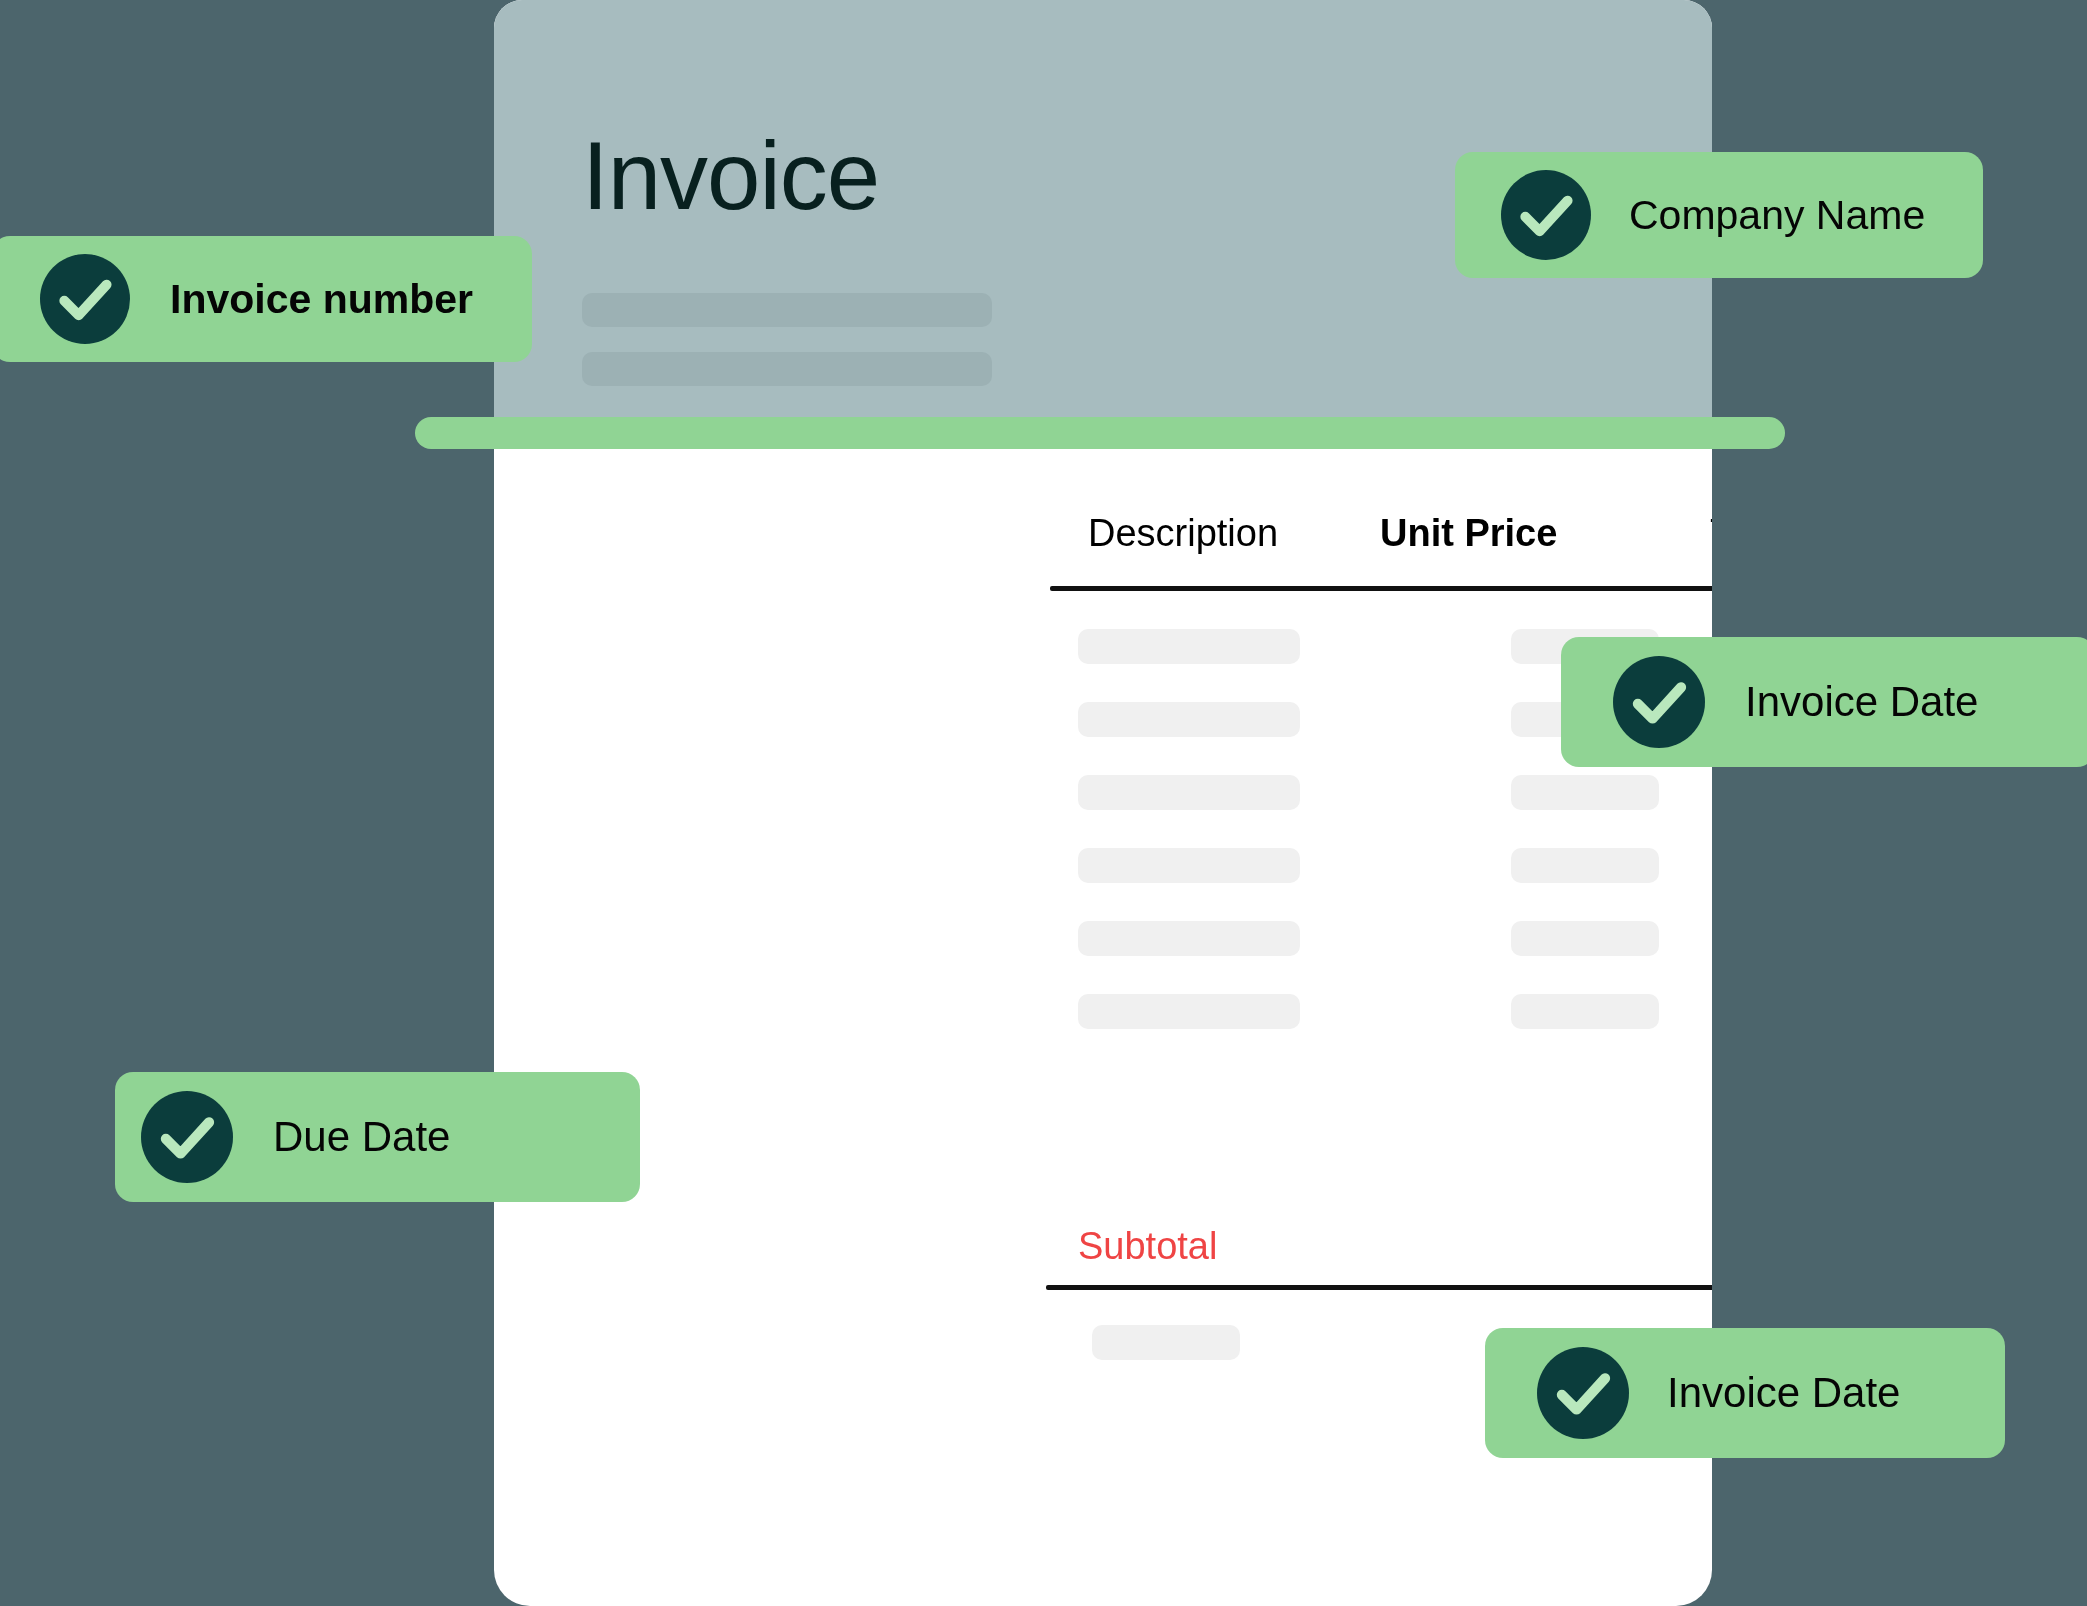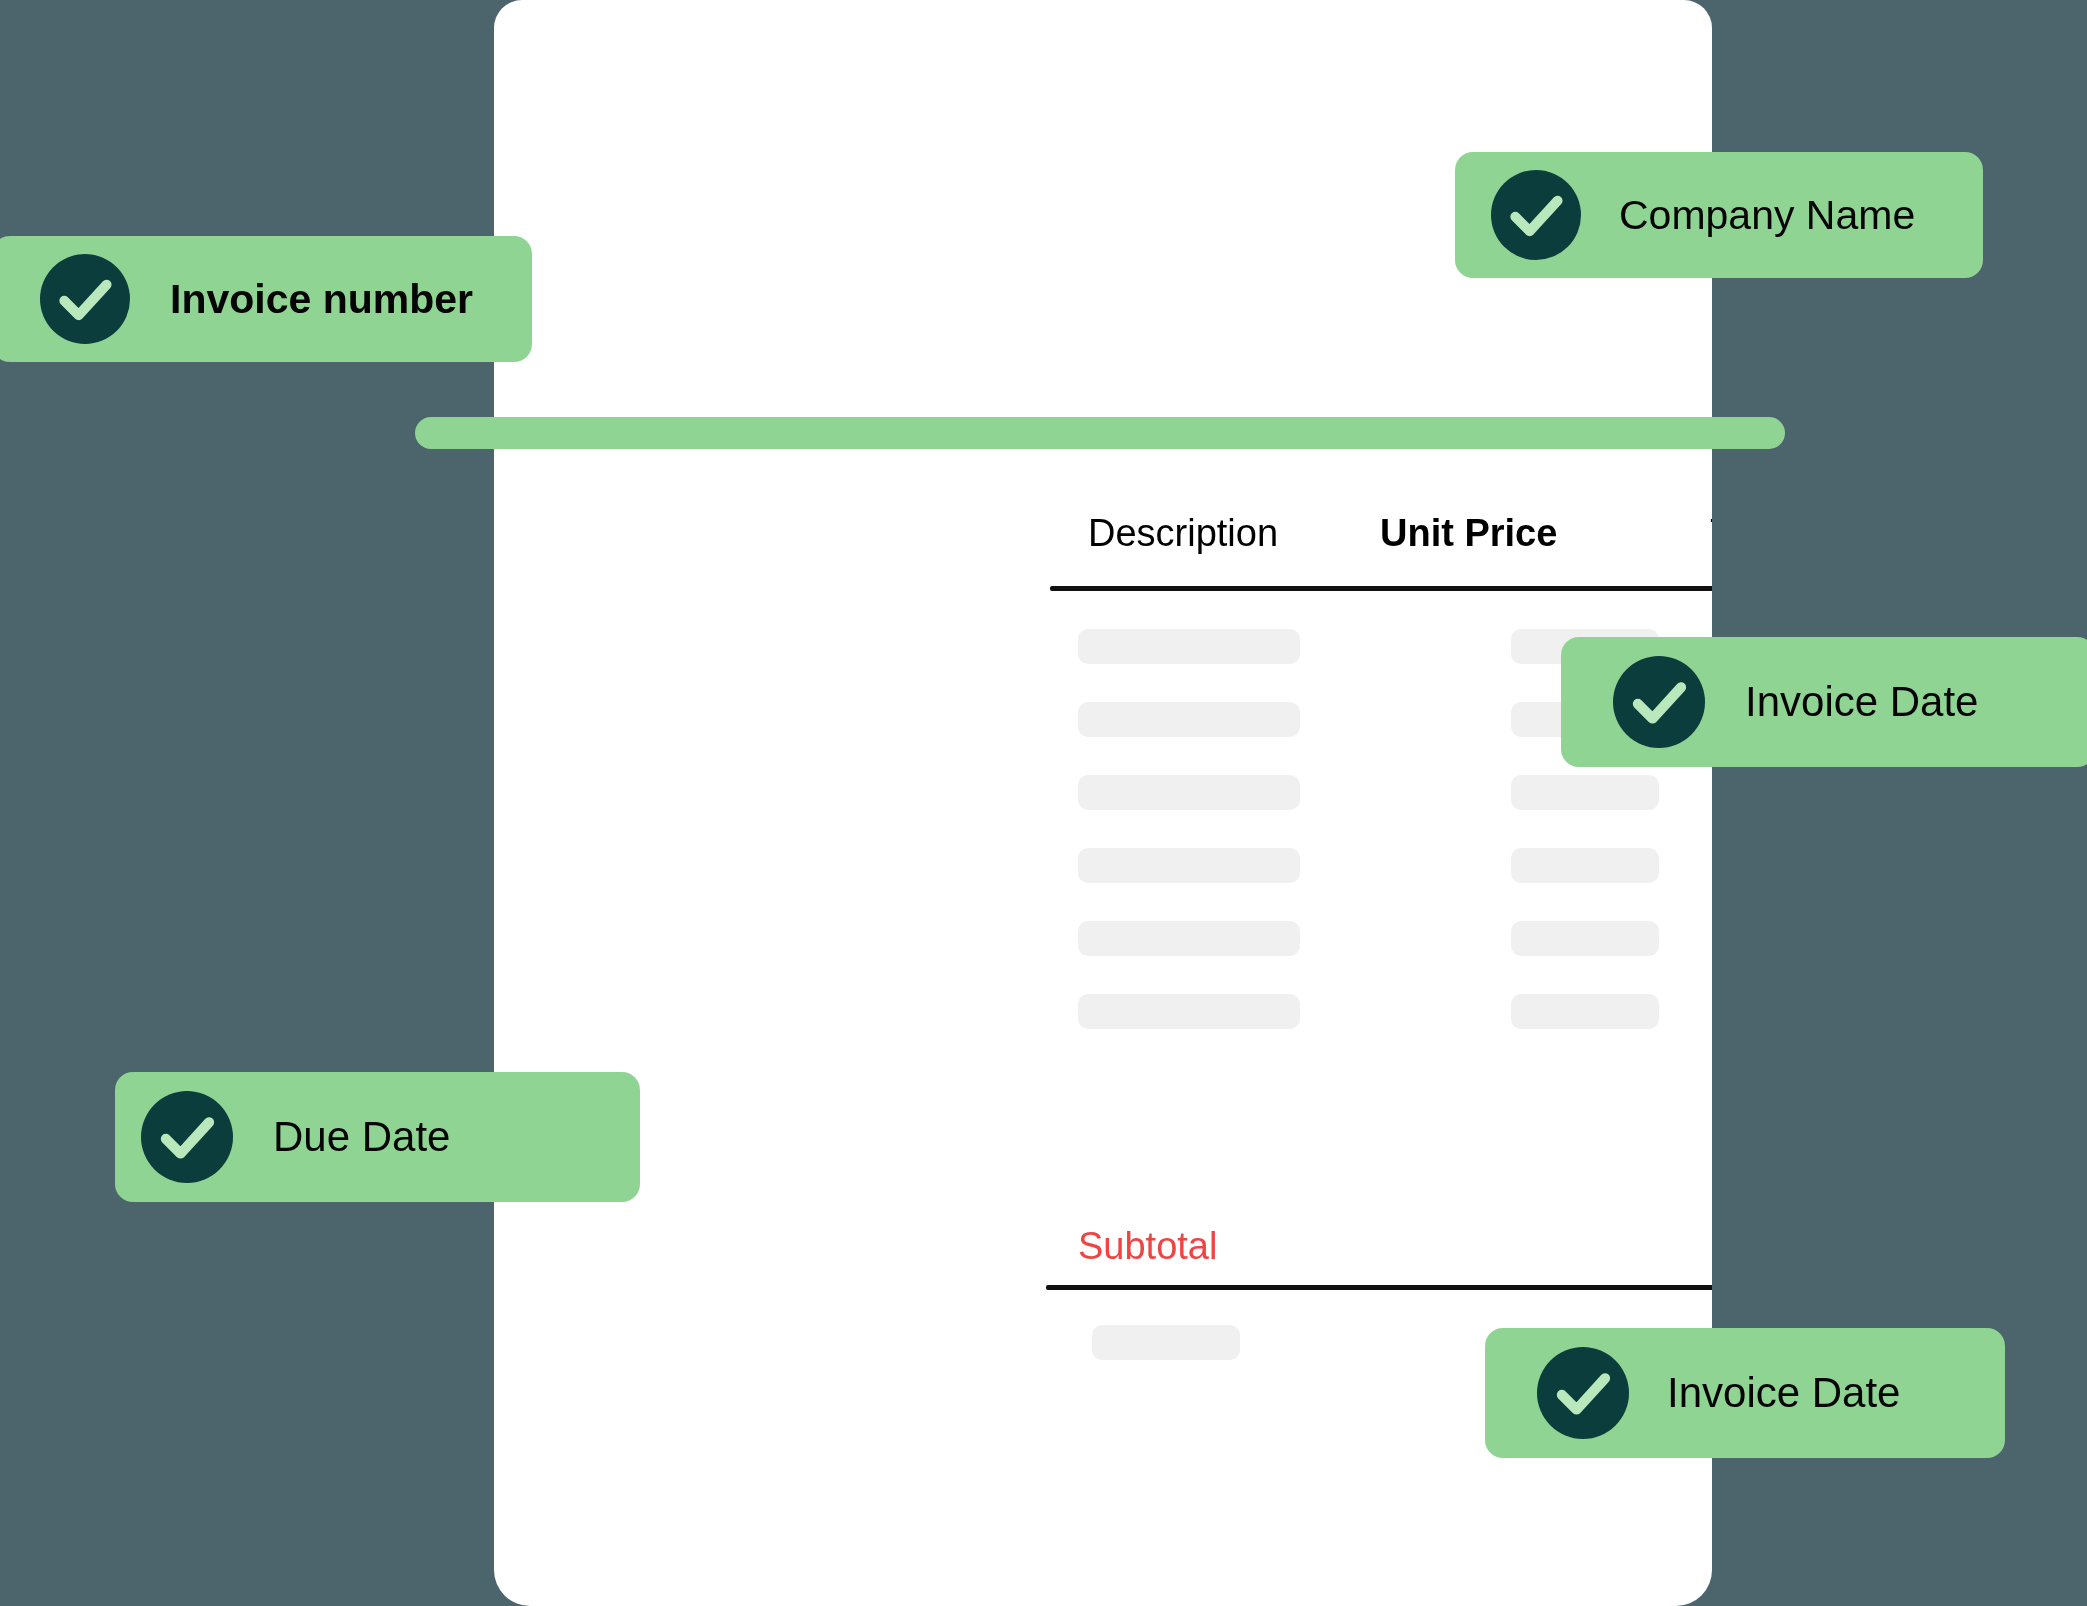--- a/index.html
+++ b/index.html
@@ -168,21 +168,21 @@
     left: -8px;  top: 236px;
     width: 540px; height: 126px;
     padding-left: 48px;
   }
   .badge-invoice-number .badge-icon { width: 90px; height: 90px; }
   .badge-invoice-number .badge-label { font-size: 41px; margin-left: 40px; font-weight: bold; }
 
   .badge-company-name {
     left: 1455px; top: 152px;
     width: 528px; height: 126px;
-    padding-left: 36px;
+    padding-left: 46px;
   }
   .badge-company-name .badge-icon { width: 90px; height: 90px; }
   .badge-company-name .badge-label { font-size: 41px; margin-left: 38px; }
 
   .badge-invoice-date-1 {
     left: 1561px; top: 637px;
     width: 534px; height: 130px;
     padding-left: 52px;
   }
   .badge-invoice-date-1 .badge-icon { width: 92px; height: 92px; }
@@ -202,20 +202,25 @@
     padding-left: 52px;
   }
   .badge-invoice-date-2 .badge-icon { width: 92px; height: 92px; }
   .badge-invoice-date-2 .badge-label { font-size: 42px; margin-left: 38px; }
 </style>
 </head>
 <body>
 
 <div class="doc-card">
 
+  <div class="doc-header">
+    <div class="doc-title">Invoice</div>
+    <div class="header-bar b1"></div>
+    <div class="header-bar b2"></div>
+  </div>
 
   <div class="table-head">
     <div class="th c1">Description</div>
     <div class="th c2">Unit Price</div>
     <div class="th c3">Total Price</div>
   </div>
 
   <div class="rule head-rule"></div>
 
   <div class="skel col1 r1"></div>

